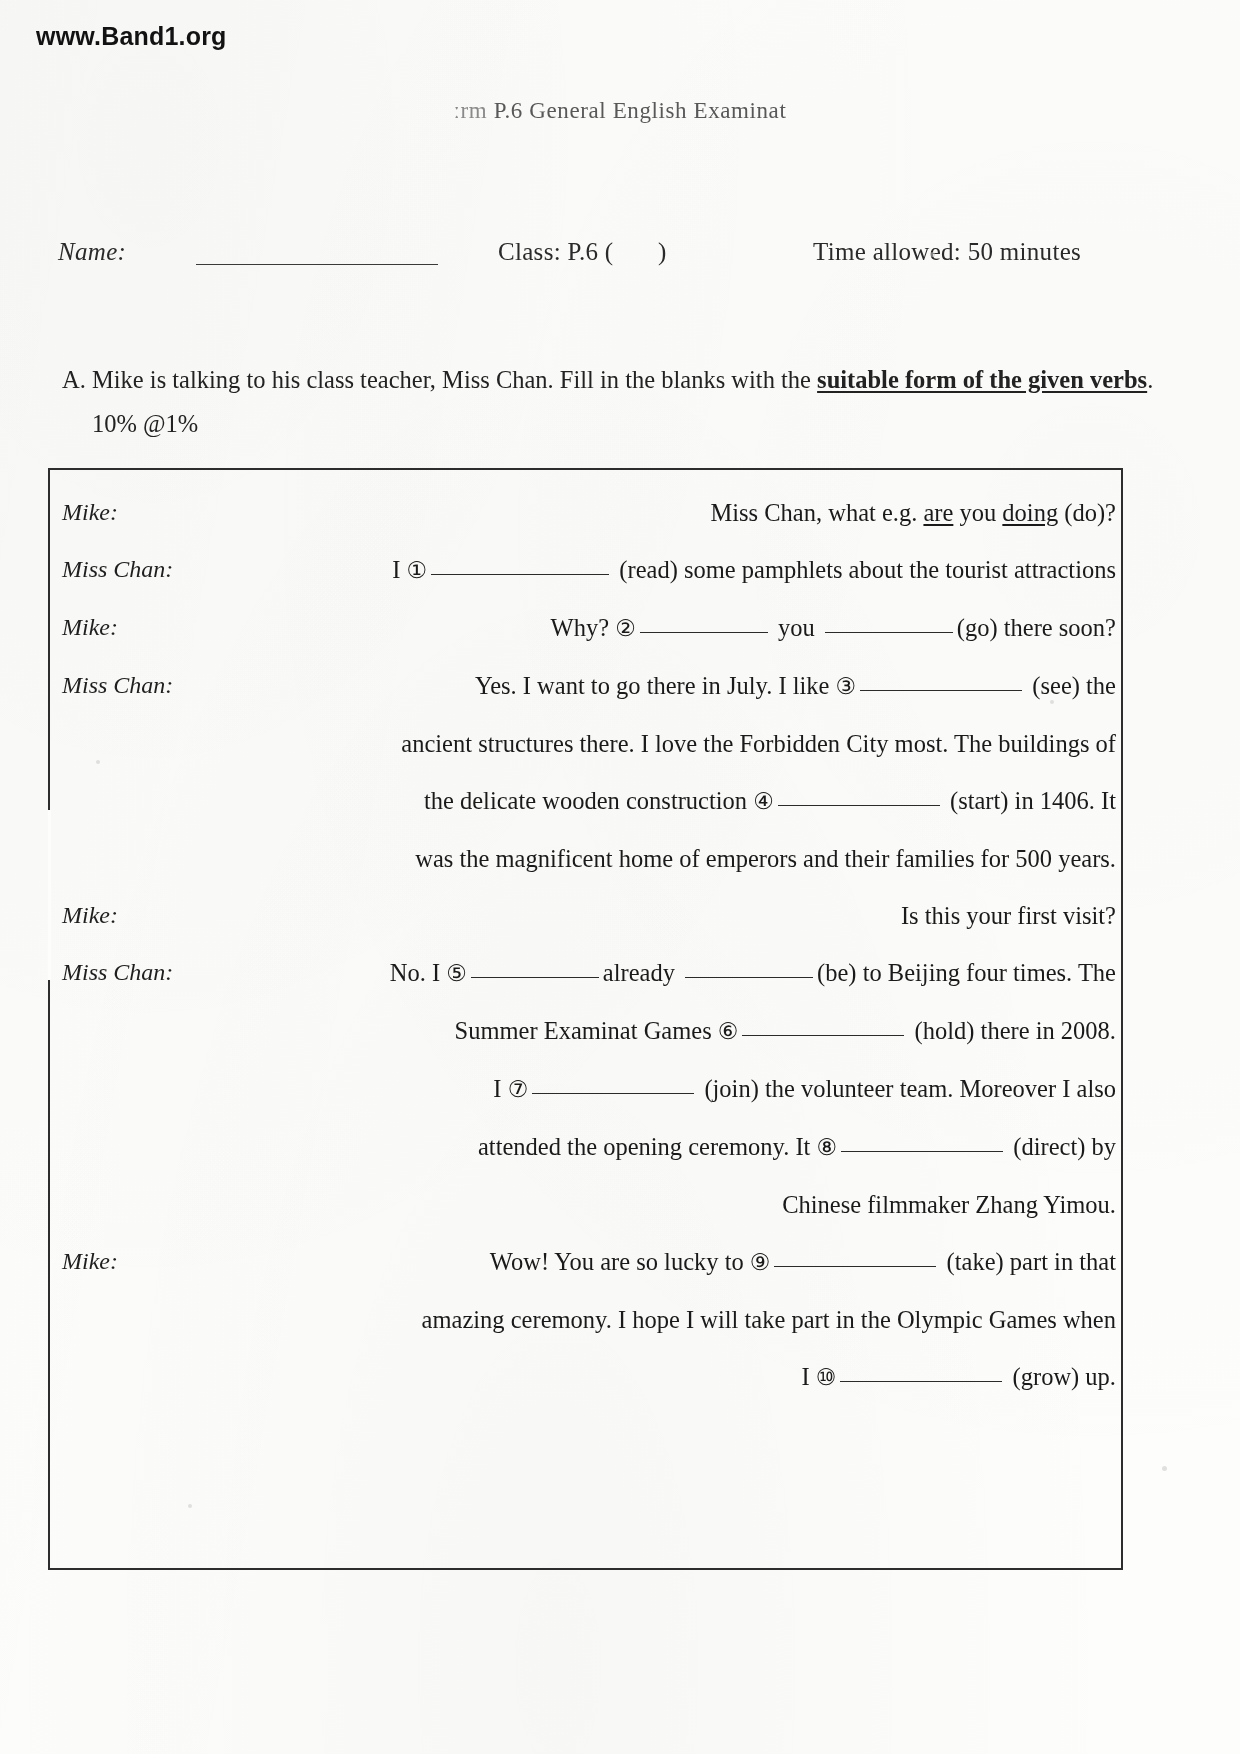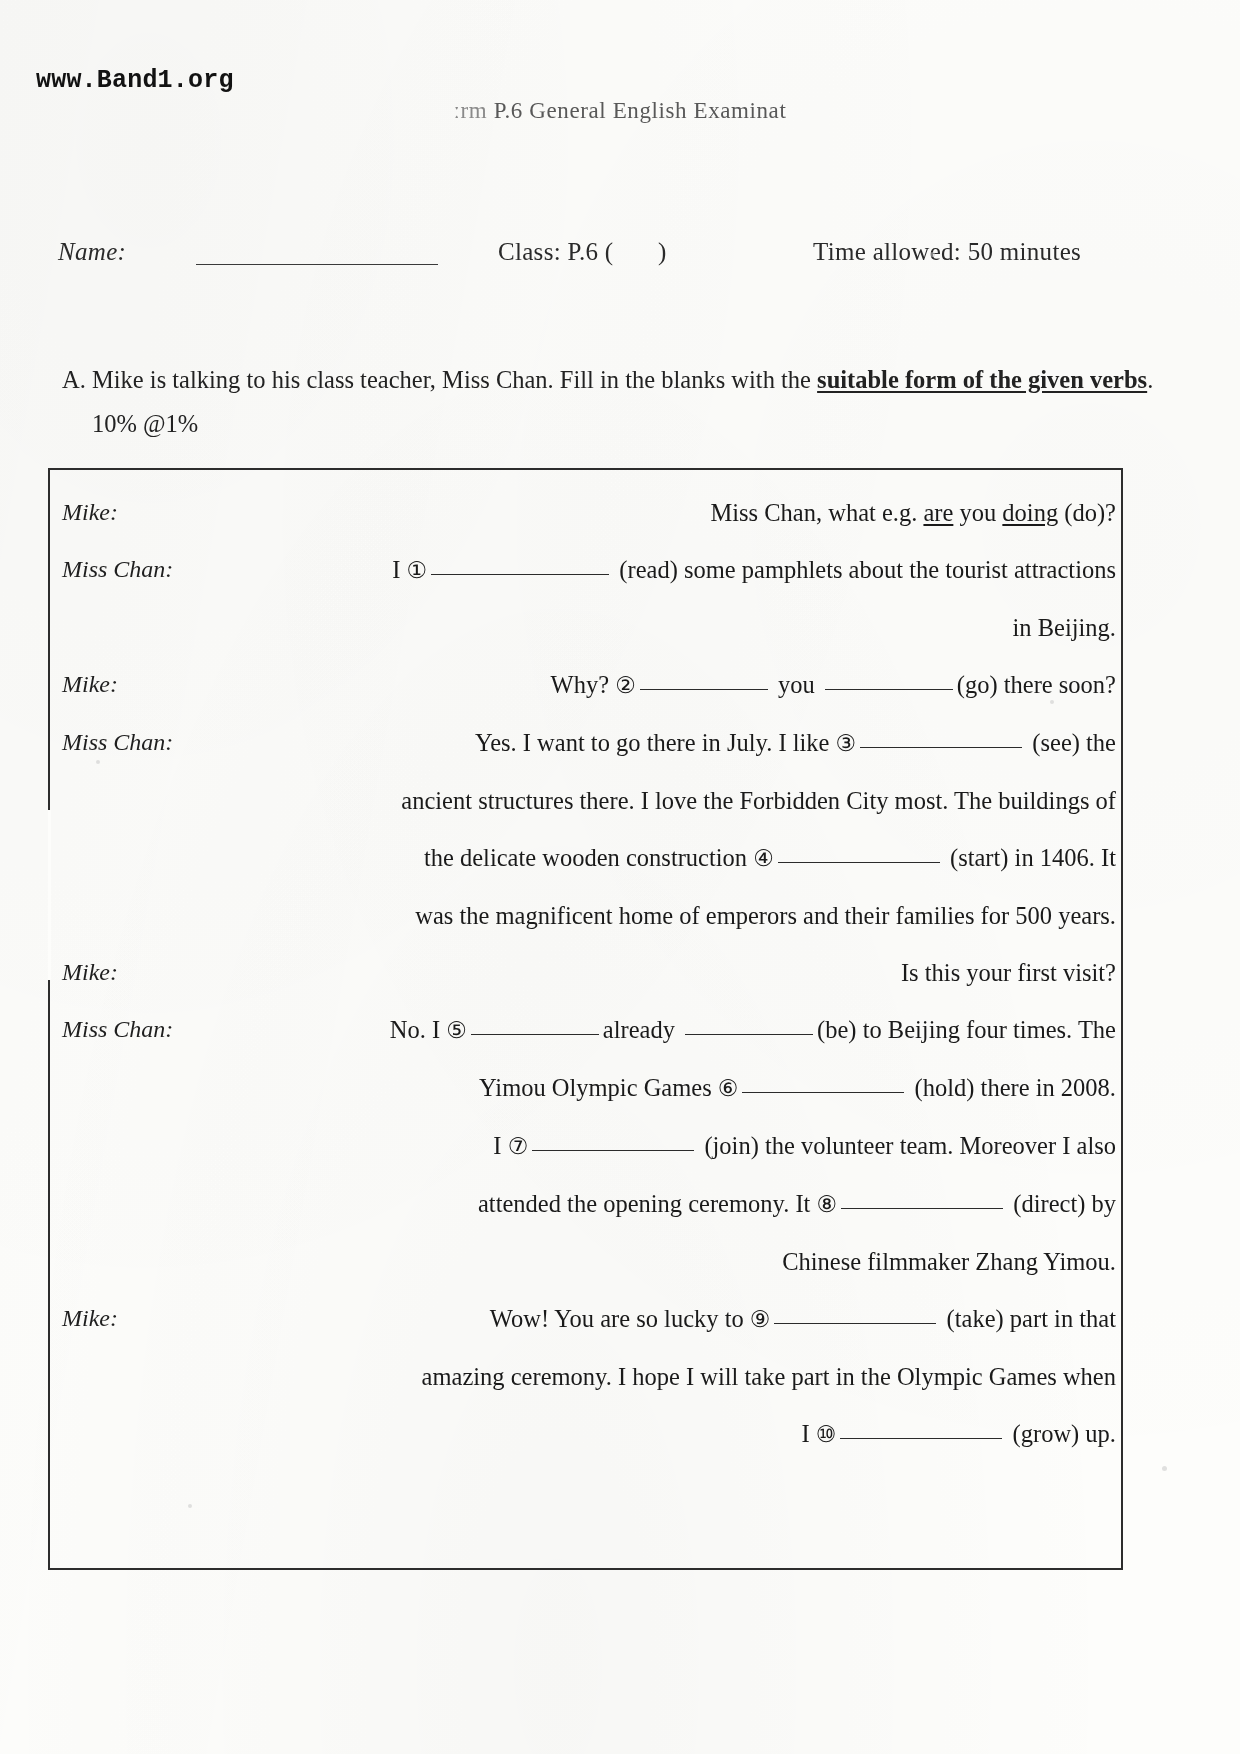--- a/index.html
+++ b/index.html
@@ -31,26 +31,25 @@
       radial-gradient(ellipse at 88% 30%, rgba(0,0,0,0.016), rgba(0,0,0,0) 60%),
       radial-gradient(ellipse at 45% 95%, rgba(0,0,0,0.022), rgba(0,0,0,0) 60%),
       linear-gradient(100deg, rgba(0,0,0,0.012), rgba(0,0,0,0) 40%);
     pointer-events: none;
   }
 
   .watermark {
     position: absolute;
     left: 36px;
     top: 22px;
-    font-family: Liberation Mono, monospace;
+    font-family: Liberation Sans, sans-serif;
     font-size: 25px;
     font-weight: 700;
     color: #121212;
     letter-spacing: 0.2px;
-    margin-top: 44px;
   }
 
   .doc-title {
     position: absolute;
     top: 98px;
     left: 0;
     width: 1240px;
     text-align: center;
     font-size: 23px;
     color: #585858;
@@ -199,21 +198,20 @@
         <div class="turn">
           <div class="spk">Mike:</div>
           <div class="lines">
             <div class="ln"><span>Miss Chan, what e.g. </span><span class="ul">are</span><span> you </span><span class="ul">doing</span><span> (do)?</span></div>
           </div>
         </div>
         <div class="turn">
           <div class="spk">Miss Chan:</div>
           <div class="lines">
             <div class="ln"><span>I </span><span class="circnum">①</span><span class="blank b-xl"></span><span> (read) some pamphlets about the tourist attractions</span></div>
-            <div class="ln"><span>in Beijing.</span></div>
           </div>
         </div>
         <div class="turn">
           <div class="spk">Mike:</div>
           <div class="lines">
             <div class="ln"><span>Why? </span><span class="circnum">②</span><span class="blank b-md"></span><span> you </span><span class="blank b-md"></span><span>(go) there soon?</span></div>
           </div>
         </div>
         <div class="turn">
           <div class="spk">Miss Chan:</div>
@@ -227,21 +225,21 @@
         <div class="turn">
           <div class="spk">Mike:</div>
           <div class="lines">
             <div class="ln"><span>Is this your first visit?</span></div>
           </div>
         </div>
         <div class="turn">
           <div class="spk">Miss Chan:</div>
           <div class="lines">
             <div class="ln"><span>No. I </span><span class="circnum">⑤</span><span class="blank b-md"></span><span>already </span><span class="blank b-md"></span><span>(be) to Beijing four times. The</span></div>
-            <div class="ln"><span>Yimou Olympic Games </span><span class="circnum">⑥</span><span class="blank b-lg"></span><span> (hold) there in 2008.</span></div>
+            <div class="ln"><span>Summer Examinat Games </span><span class="circnum">⑥</span><span class="blank b-lg"></span><span> (hold) there in 2008.</span></div>
             <div class="ln"><span>I </span><span class="circnum">⑦</span><span class="blank b-lg"></span><span> (join) the volunteer team.   Moreover I also</span></div>
             <div class="ln"><span>attended the opening ceremony. It </span><span class="circnum">⑧</span><span class="blank b-lg"></span><span> (direct) by</span></div>
             <div class="ln"><span>Chinese filmmaker Zhang Yimou.</span></div>
           </div>
         </div>
         <div class="turn">
           <div class="spk">Mike:</div>
           <div class="lines">
             <div class="ln"><span>Wow! You are so lucky to </span><span class="circnum">⑨</span><span class="blank b-lg"></span><span> (take) part in that</span></div>
             <div class="ln"><span>amazing ceremony. I hope I will take part in the Olympic Games when</span></div>

